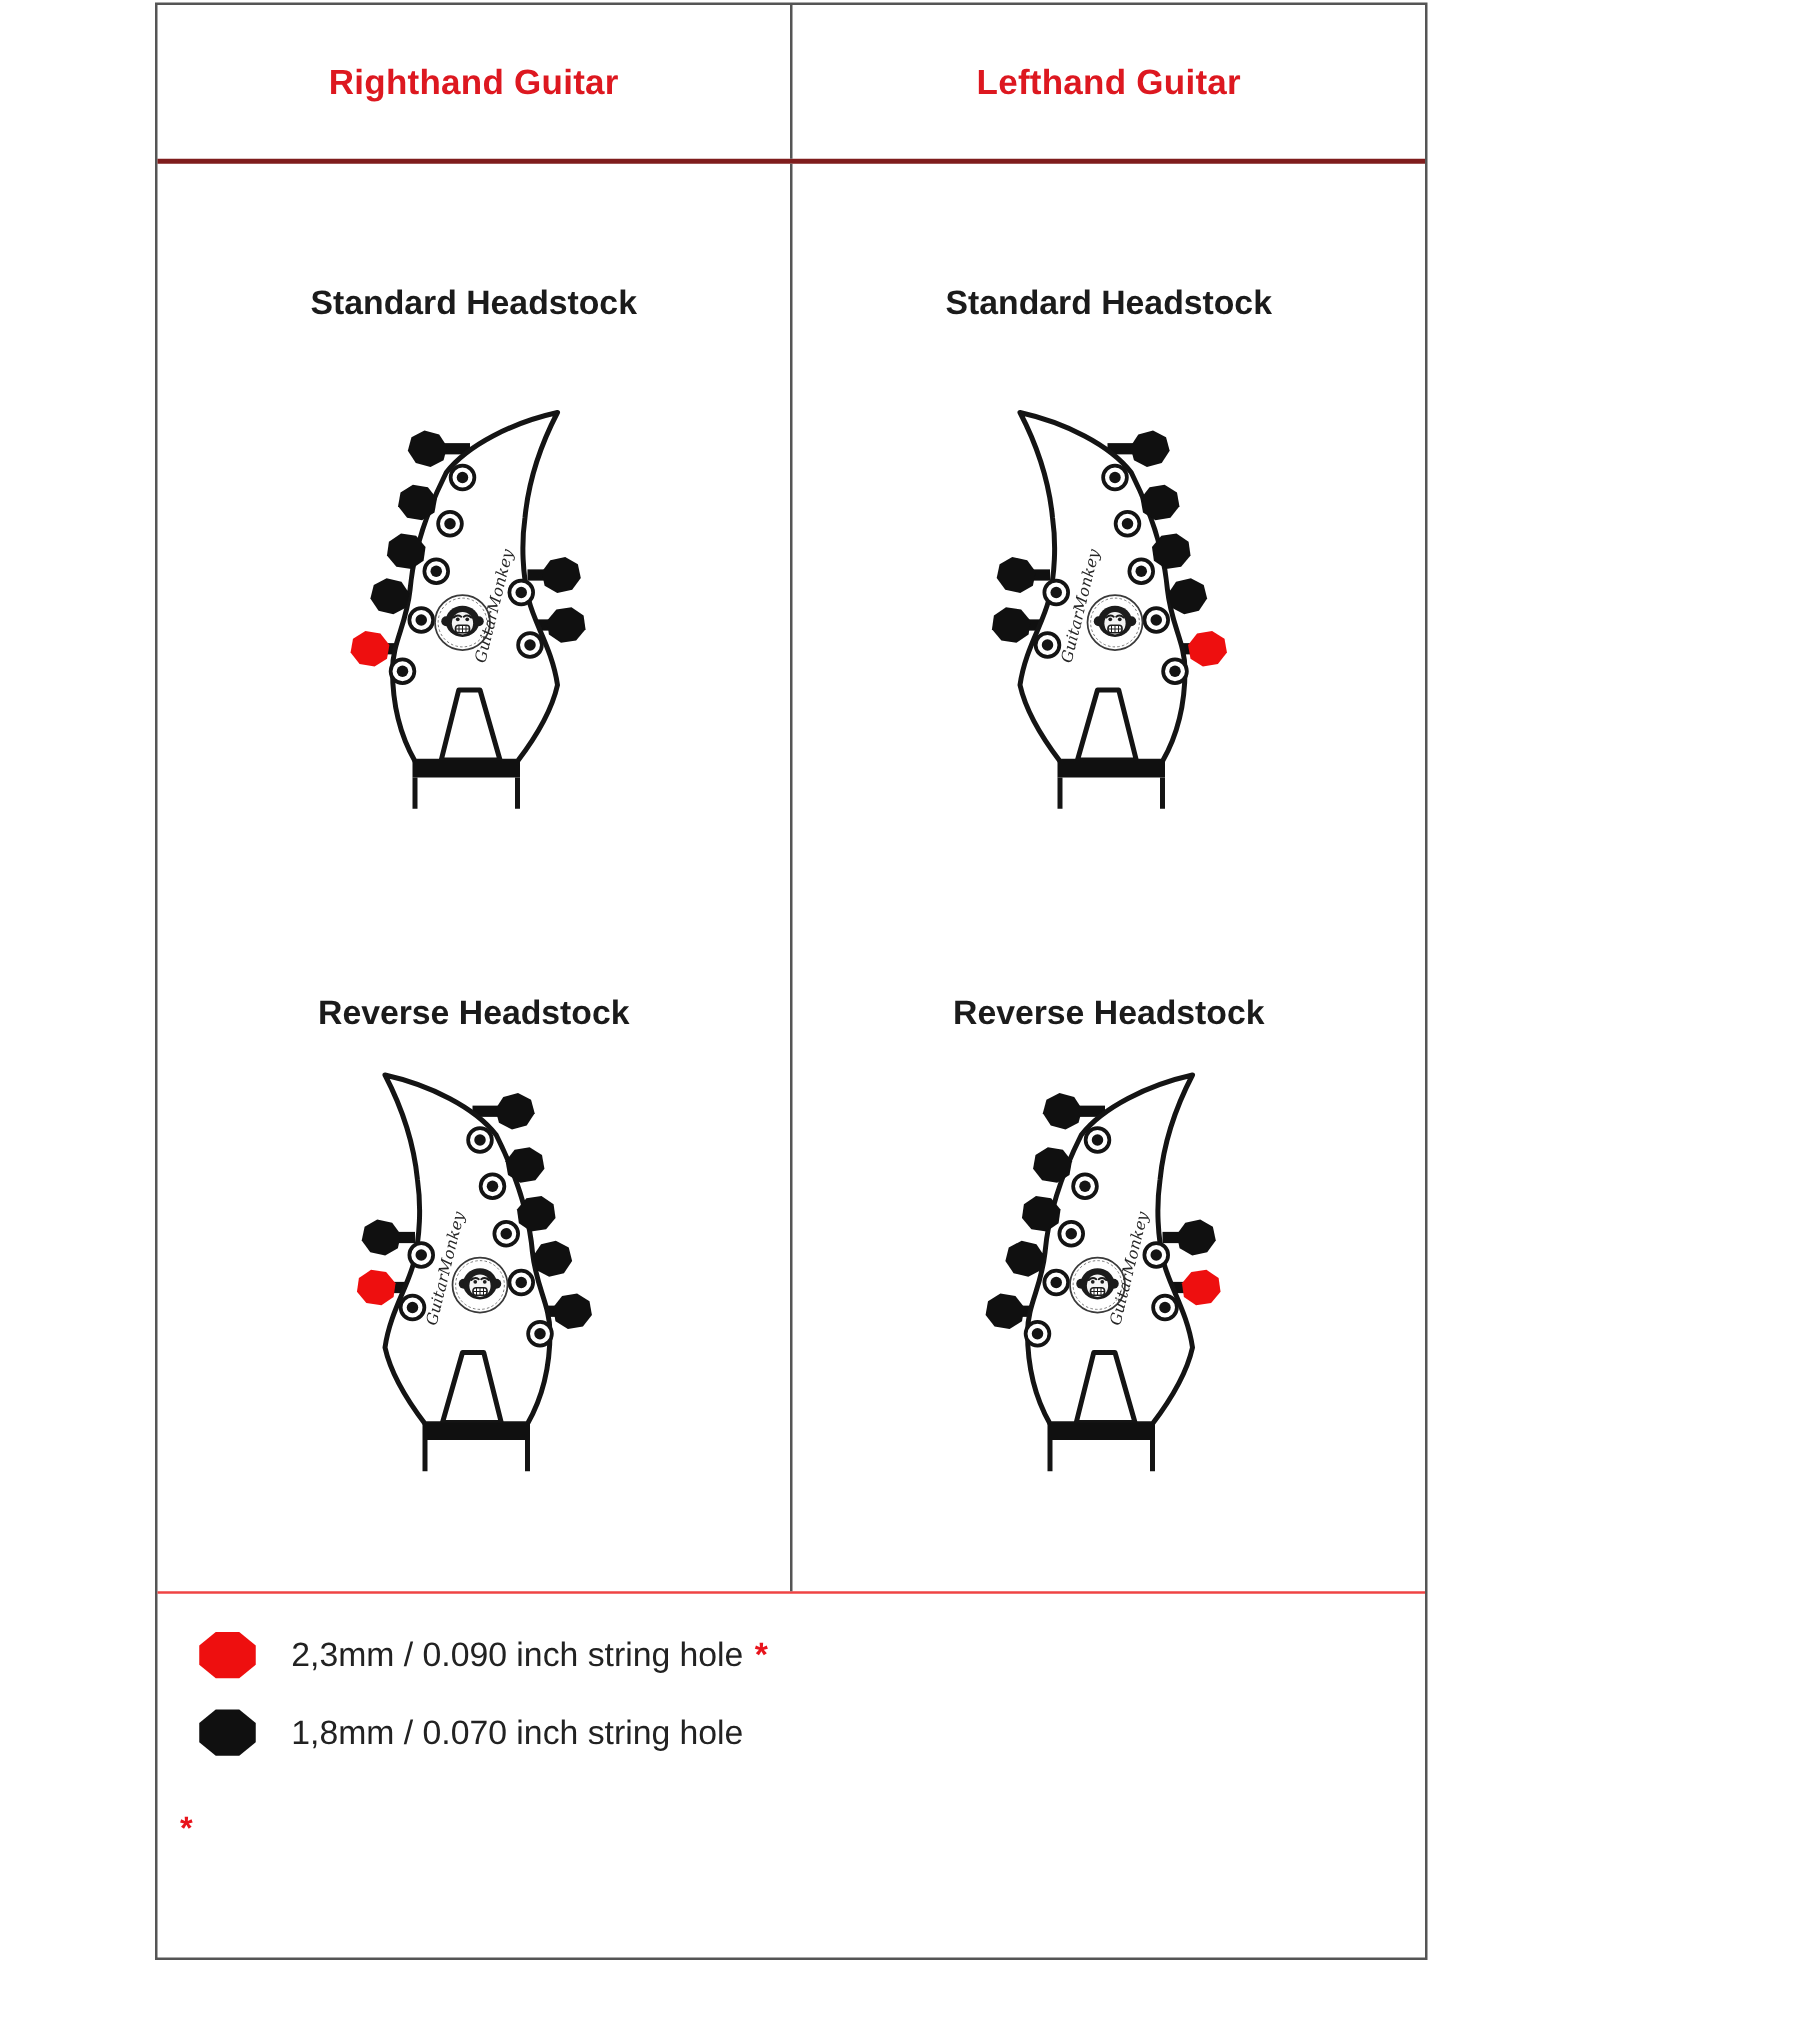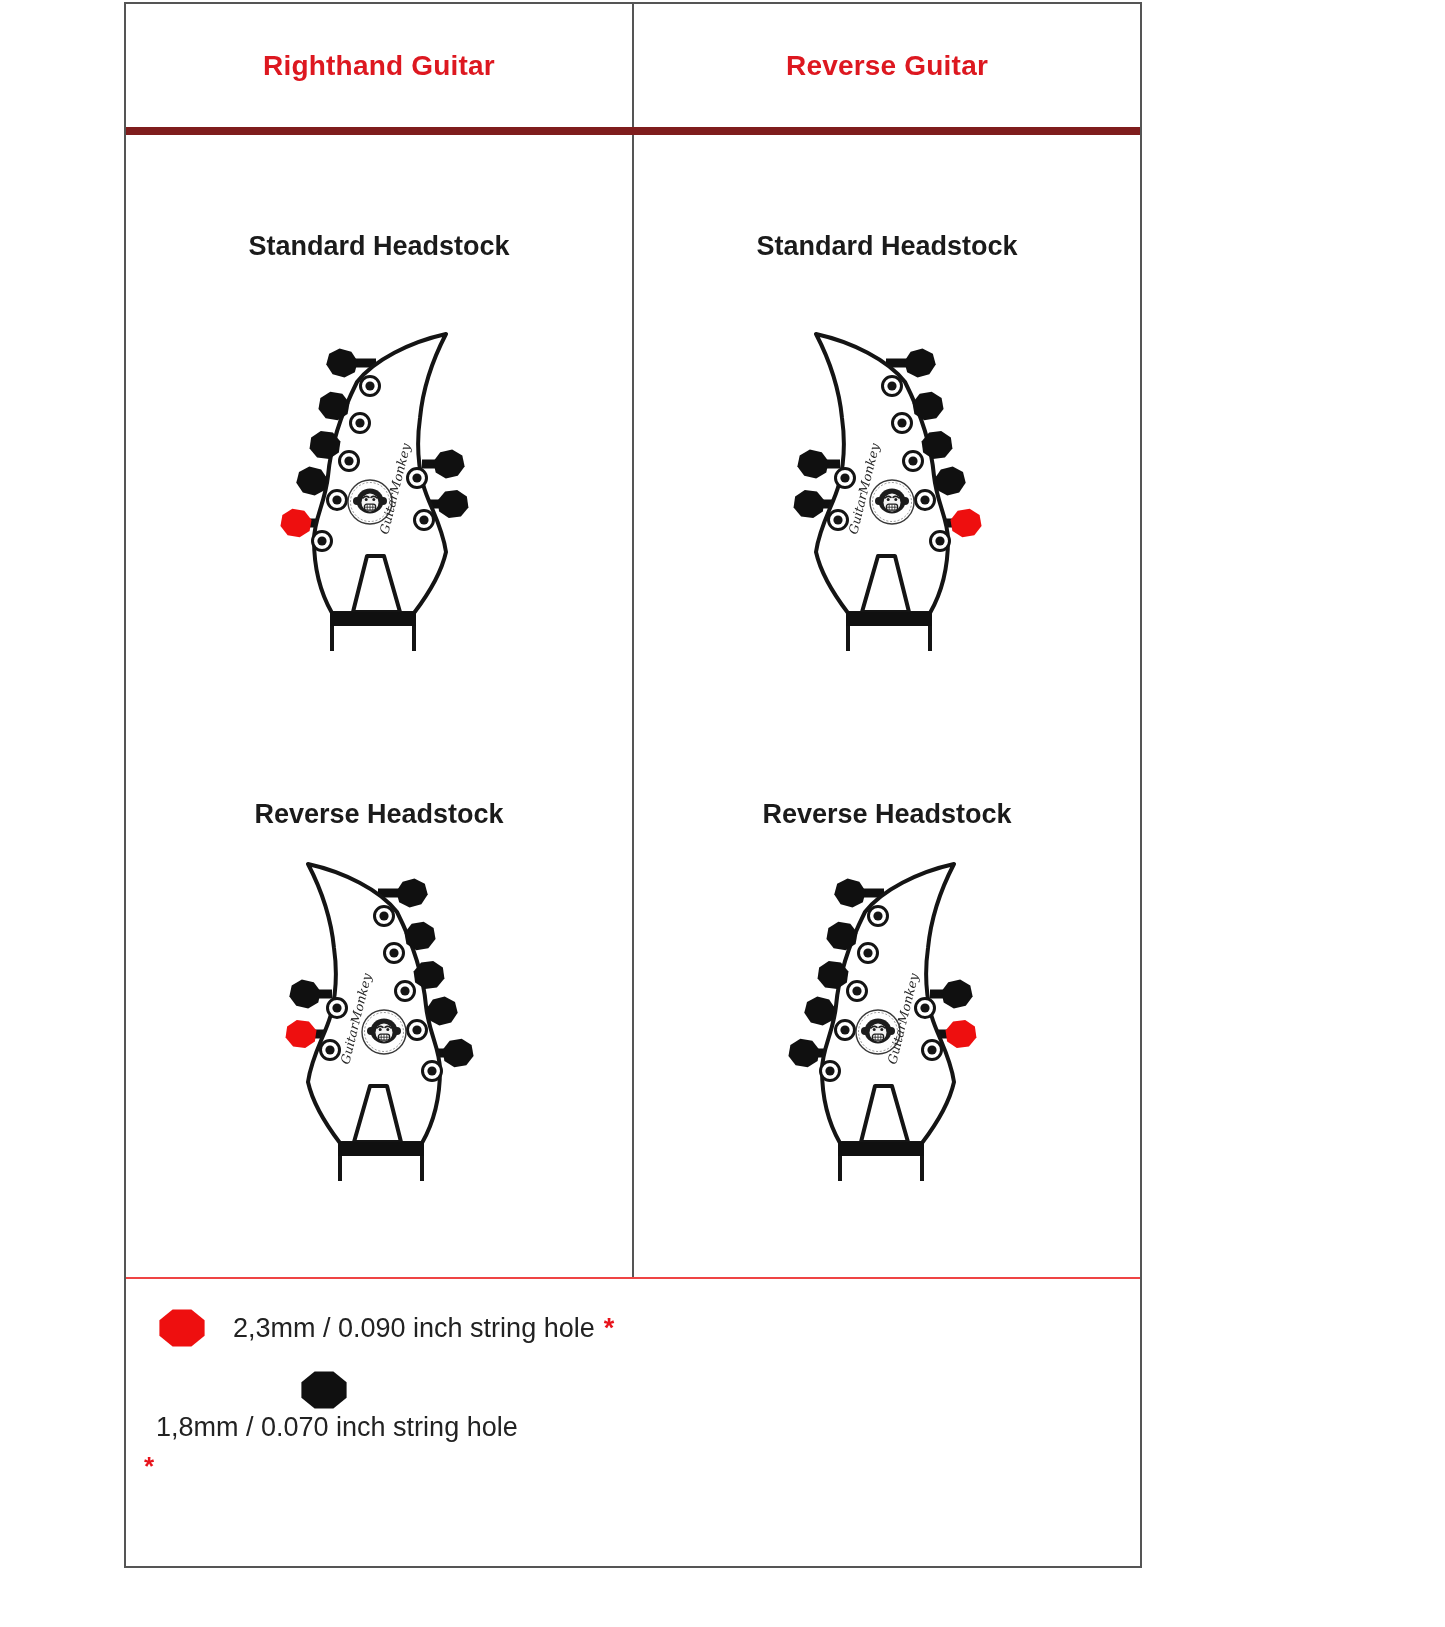--- a/index.html
+++ b/index.html
@@ -1,38 +1,38 @@
 <!DOCTYPE html>
 <html><head>
 <meta charset="utf-8">
 <style>
   html,body{margin:0;padding:0;background:#ffffff;}
   .page{position:relative;width:1445px;height:1627px;background:#fff;overflow:hidden;
         font-family:"Liberation Sans","DejaVu Sans",sans-serif;color:#1d1d1d;}
   .sheet{position:absolute;left:124px;top:2px;width:1014px;height:1562px;border:2px solid #555;}
   .row{display:flex;}
-  .header-row{height:123px;border-bottom:8px solid #7f1d1d;justify-content:center;}
+  .header-row{height:123px;border-bottom:4px solid #7f1d1d;justify-content:center;}
   .header-cell{flex:1 1 0;display:flex;align-items:center;justify-content:center;}
   .header-cell.first{border-right:2px solid #555;}
   .header-label{font-size:28px;font-weight:bold;color:#dd1820;letter-spacing:0.2px;}
   .content-row{height:1142px;border-bottom:2px solid #ef4444;}
   .content-cell{flex:1 1 0;position:relative;}
   .content-cell.first{border-right:2px solid #555;}
   .panel-title{position:absolute;width:100%;text-align:center;font-size:27px;font-weight:bold;color:#1b1b1b;}
   .panel-title.standard{top:96px;}
   .panel-title.reverse{top:616px;margin-top:48px;}
   svg.headstock{position:absolute;left:136px;width:230px;height:345px;}
   svg.headstock.standard{top:183px;}
   svg.headstock.reverse{top:713px;}
   .logo-script{font-family:"DejaVu Serif","Liberation Serif",serif;font-style:italic;
                font-size:12.5px;fill:#262626;letter-spacing:0.2px;}
   .legend{position:relative;height:288px;padding-left:28px;}
   .legend-item{position:absolute;left:30px;display:flex;align-items:center;}
   .legend-item.li-0{top:27px;}
-  .legend-item.li-1{top:89px;flex-direction:column;}
+  .legend-item.li-1{top:89px;}
   .legend-swatch{width:52px;height:44px;margin-right:25px;}
   .legend-label{font-size:27px;color:#222;}
   .legend-star{color:#e8141c;font-weight:bold;font-size:27px;margin-left:9px;}
   .footnote{position:absolute;left:18px;top:172px;font-size:26px;line-height:31.5px;color:#222;}
   .fn-star{position:absolute;left:0;top:0;color:#e8141c;font-weight:bold;}
   .fn-line{padding-left:8px;white-space:nowrap;}
   .defs-holder{position:absolute;width:0;height:0;overflow:hidden;}
 </style>
 </head>
 <body>
@@ -121,21 +121,21 @@
 </svg>
 
 <div class="page">
   <div class="sheet">
 
     <div class="row header-row">
       <div class="header-cell first">
         <span class="header-label">Righthand Guitar</span>
       </div>
       <div class="header-cell">
-        <span class="header-label">Reverse Guitar</span>
+        <span class="header-label">Lefthand Guitar</span>
       </div>
     </div>
 
     <div class="row content-row">
 
       <div class="content-cell first">
         <div class="panel-title standard">Standard Headstock</div>
         <svg class="headstock standard" viewBox="0 0 230 345" style="--c4: #ee0f0f;">
           <use href="#hs-geom"></use>
           <g transform="translate(108,184)">

